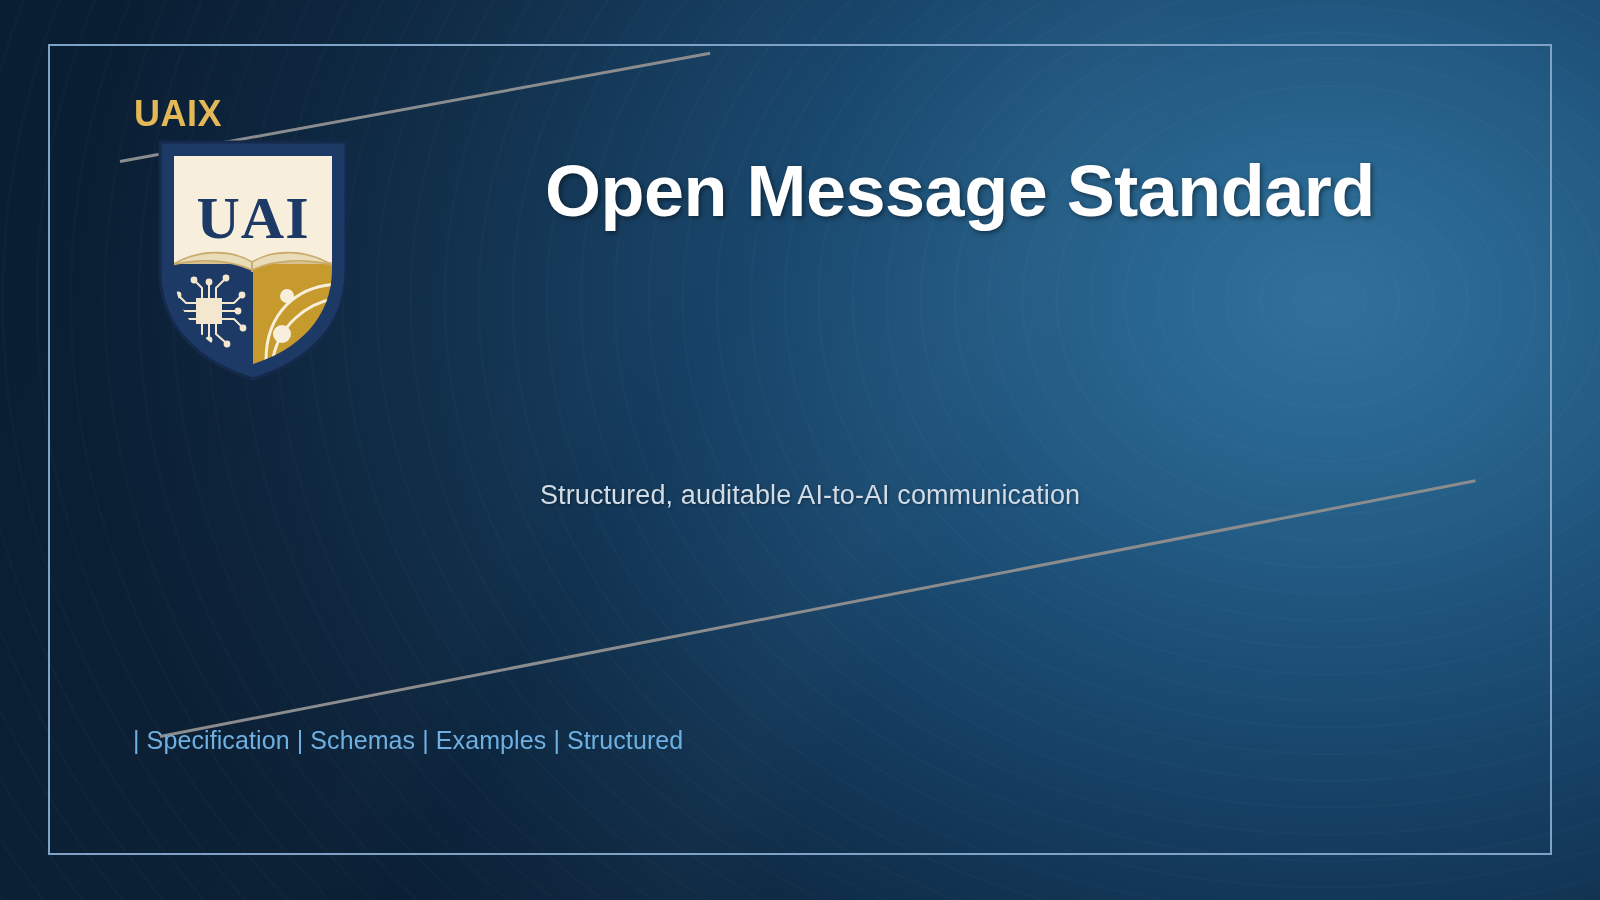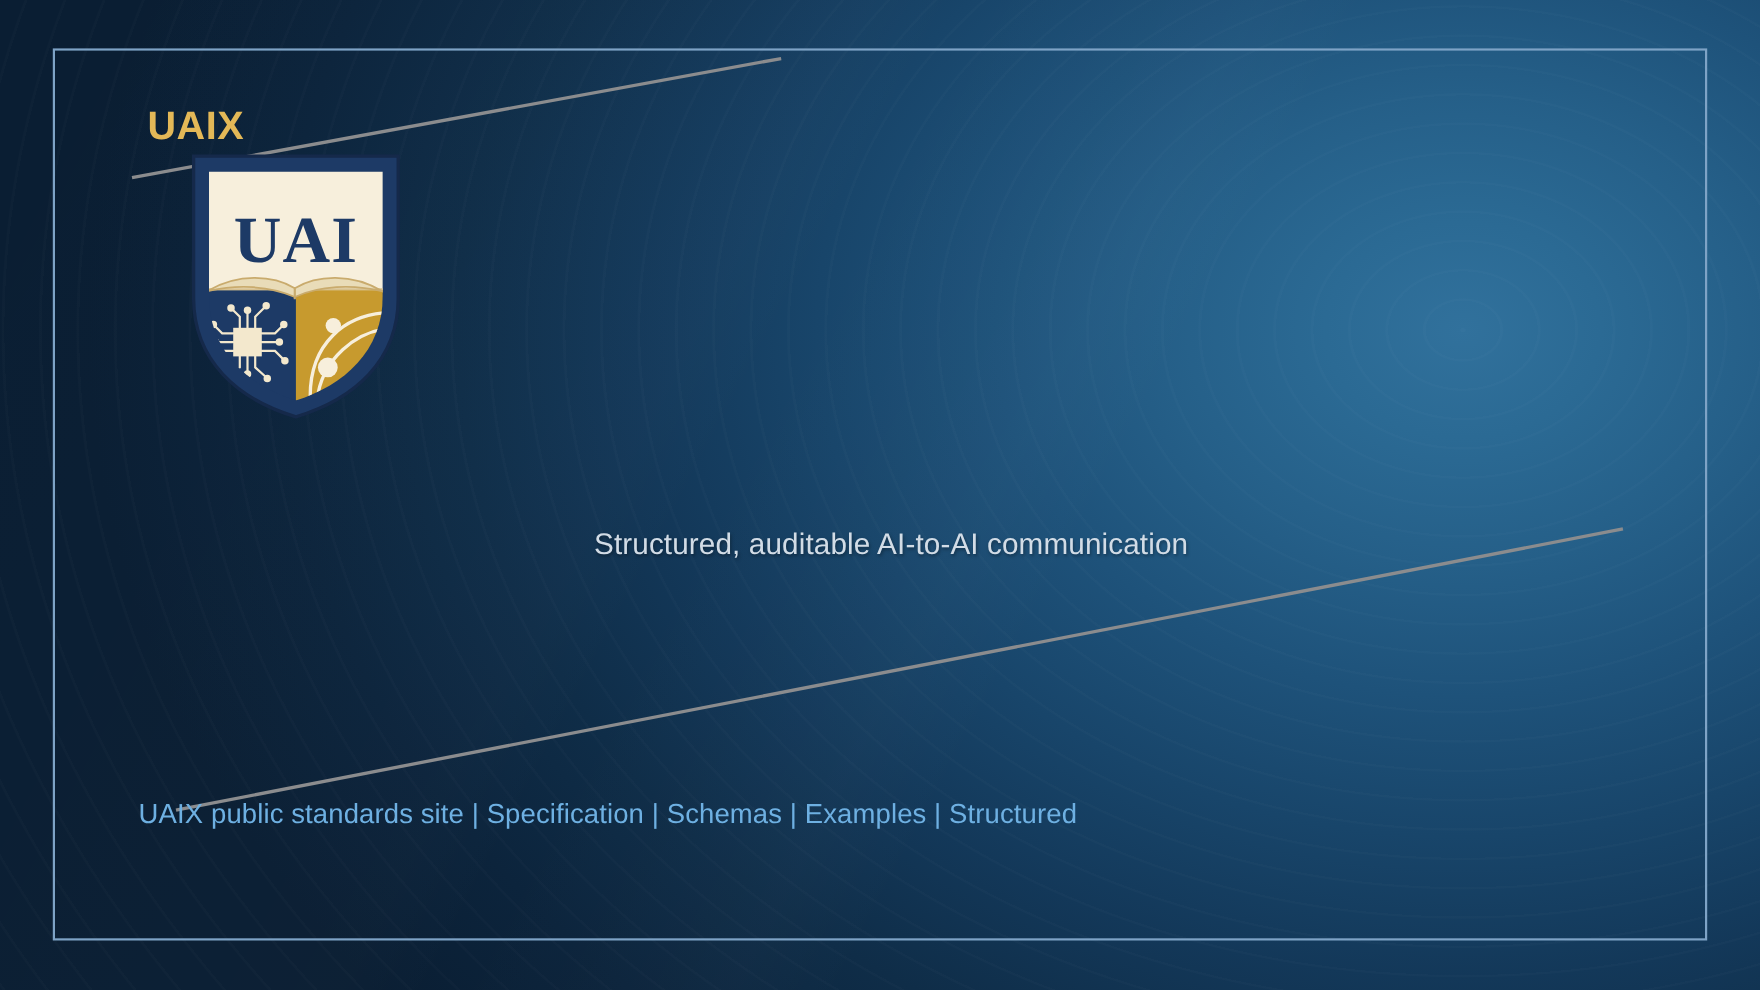--- a/index.html
+++ b/index.html
@@ -101,21 +101,21 @@
     left: 6px;
     top: 0px;
     font-size: 36px;
     font-weight: bold;
     letter-spacing: 0.5px;
     color: #e3b857;
     line-height: 1;
   }
   #shield-wrap {
     position: absolute;
-    left: 44px;
+    left: 28px;
     top: 42px;
     width: 194px;
     height: 244px;
   }
   #shield-wrap svg { display: block; }
 
   
   #title-block {
     position: absolute;
     left: 545px;
@@ -254,26 +254,26 @@
 
         <text x="97" y="100" text-anchor="middle" font-family="'Liberation Serif', serif" font-size="60" font-weight="bold" fill="#1d3a66" letter-spacing="1">UAI</text>
 
         <path d="M4 4 H190 V133 C190 190 150 225 97 241 C44 225 4 190 4 133 Z" fill="none" stroke="#f7efdc" stroke-width="0"></path>
       </svg>
 
     </div>
   </div>
 
   <div id="title-block">
+    <div class="title-line">Open Message Standard</div>
   </div>
 
   <div id="subtitle">Structured, auditable AI-to-AI communication</div>
 
   <div id="footer-links">
-    <span class="link">UAIX public standards site</span>
     <span class="sep">|</span>
     <span class="link">Specification</span>
     <span class="sep">|</span>
     <span class="link">Schemas</span>
     <span class="sep">|</span>
     <span class="link">Examples</span>
     <span class="sep">|</span>
     <span class="link">Structured</span>
   </div>
 

